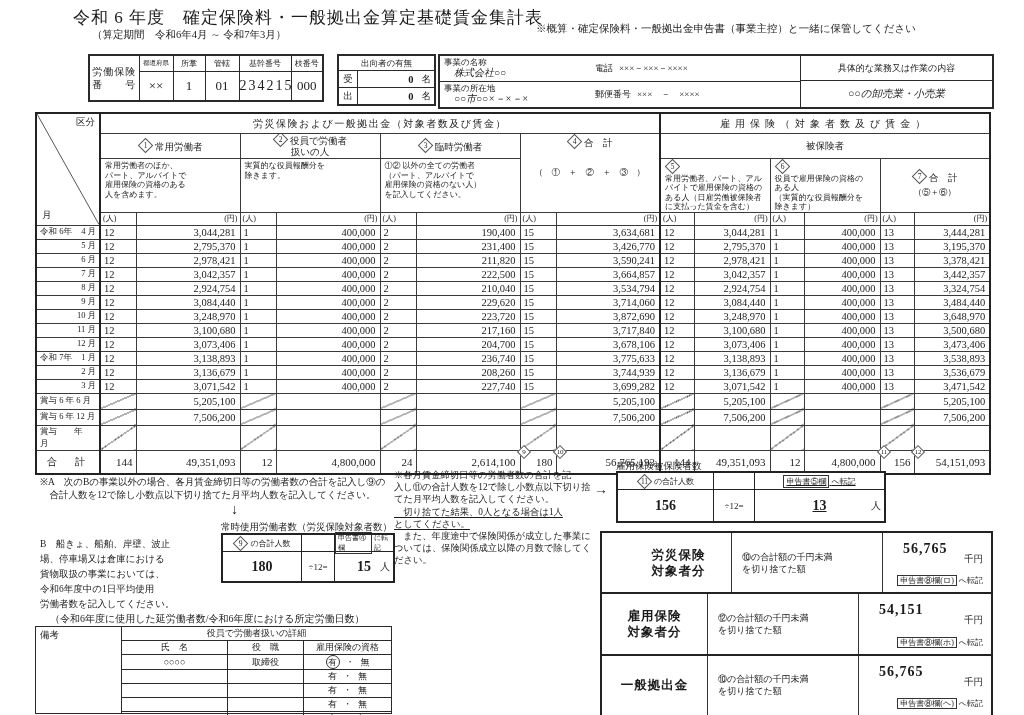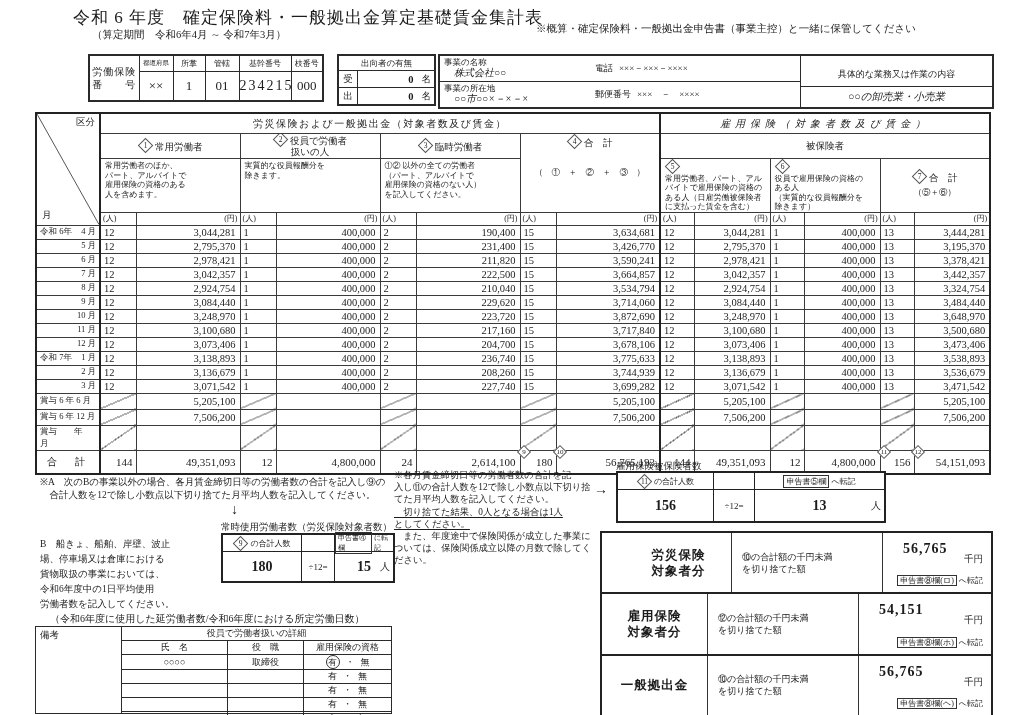--- a/index.html
+++ b/index.html
@@ -30,34 +30,34 @@
   .outbox .rv{flex:1;display:flex;align-items:center;justify-content:flex-end;padding-right:3px;gap:8px;}
   .outbox .rv b{font-size:10.5px;}
   
   .bizbox{left:438px;top:54px;width:552px;height:51px;border:2px solid #2a2a2a;display:flex;}
   .bizL{width:360px;display:flex;flex-direction:column;border-right:1px solid #2a2a2a;}
   .bizrow{flex:1;display:flex;border-bottom:1px solid #2a2a2a;}
   .bizrow:last-child{border-bottom:none;}
   .bizname{flex:1;padding:1px 0 0 4px;font-size:8.5px;line-height:10px;}
   .bizname .val{font-size:10px;padding-left:10px;line-height:12px;}
   .biztel{width:205px;display:flex;align-items:center;gap:6px;font-size:9px;}
-  .bizR{flex:1;display:flex;flex-direction:column;margin-top:6px;}
+  .bizR{flex:1;display:flex;flex-direction:column;}
   .bizR .wl{height:24px;border-bottom:1px solid #2a2a2a;display:flex;align-items:center;justify-content:center;font-size:9px;}
   .bizR .wv{flex:1;display:flex;align-items:center;justify-content:center;font-size:10.5px;}
   
   table.main{left:35px;top:112px;border-collapse:collapse;table-layout:fixed;width:954px;border:2px solid #222;}
   .main th,.main td{border:1px solid #3a3a3a;padding:0;font-weight:normal;overflow:hidden;}
   .thickL{border-left:2px solid #222 !important;}
   .corner{position:relative;border-right:2px solid #222 !important;}
   .corner svg{position:absolute;inset:0;width:100%;height:100%;}
   .corner .ctop{position:absolute;top:2px;right:4px;font-size:9.5px;}
   .corner .cbot{position:absolute;bottom:3px;left:5px;font-size:9.5px;}
   .hA th{height:19px;font-size:10px;margin-top:11px;}
   .secL{letter-spacing:1.5px;}
-  .secE{letter-spacing:5px;font-style:italic;}
+  .secE{letter-spacing:5px;}
   .hB th{height:22px;font-size:9.5px;text-align:center;line-height:11px;}
   .insured{font-size:9.5px;}
   .hC td{height:48px;vertical-align:top;}
   .desc{font-size:8px;line-height:9.5px;text-align:left;padding:2px 3px 0 4px !important;}
   .c4h{vertical-align:top;padding-top:2px !important;font-size:9.5px;}
   .c4h .formula{font-size:8.5px;margin-top:18px;}
   .c7h{text-align:center;vertical-align:middle !important;font-size:9.5px;}
   .c7h .formula{font-size:8.5px;margin-top:2px;}
   .hD th{height:12px;font-size:8px;}
   .hD .up{text-align:left;padding-left:2px !important;}
@@ -91,21 +91,21 @@
   .cnt .vrow{display:flex;flex:1;align-items:center;}
   .cnt .cc{display:flex;align-items:center;justify-content:center;border-right:1px solid #222;height:100%;}
   .cnt .cc:last-child{border-right:none;}
   .cnt .big{font-size:14px;font-weight:bold;}
   .cnt .divi{font-size:9px;}
   .cnt .unitright{position:relative;}
   .cnt .unitright .unit{position:absolute;right:3px;font-size:10px;}
   .wTable{left:221px;top:533px;width:170px;height:46px;}
   .wTable .c1{width:78px;} .wTable .c2{width:32px;} .wTable .c3{flex:1;font-size:7px;}
   .eTable{left:616px;top:471px;width:266px;height:48px;}
-  .eTable .c1{width:95px;} .eTable .c2{width:40px;} .eTable .c3{flex:1;font-size:8px;}
+  .eTable .c1{width:95px;} .eTable .c2{width:40px;} .eTable .c3{flex:1;font-size:8px;text-decoration:underline;}
   .boxed{border:1px solid #333;padding:0 2px;}
   .noteB{left:40px;top:537px;width:180px;font-size:9.5px;line-height:15px;}
   .noteB2{left:50px;top:612px;font-size:10px;}
   .midnote{left:394px;top:469px;width:210px;font-size:9.3px;line-height:12.2px;}
   .midnote .u{text-decoration:underline;text-underline-offset:2px;}
   
   .bikou{left:35px;top:626px;width:355px;height:86px;border:1.5px solid #2a2a2a;}
   .bikou .blab{position:absolute;top:2px;left:4px;font-size:9.5px;}
   .btable{position:absolute;left:85px;top:0;right:0;bottom:0;border-left:1px solid #2a2a2a;display:flex;flex-direction:column;font-size:9px;}
   .btitle{height:13px;line-height:13px;border-bottom:1px solid #2a2a2a;text-align:center;}

